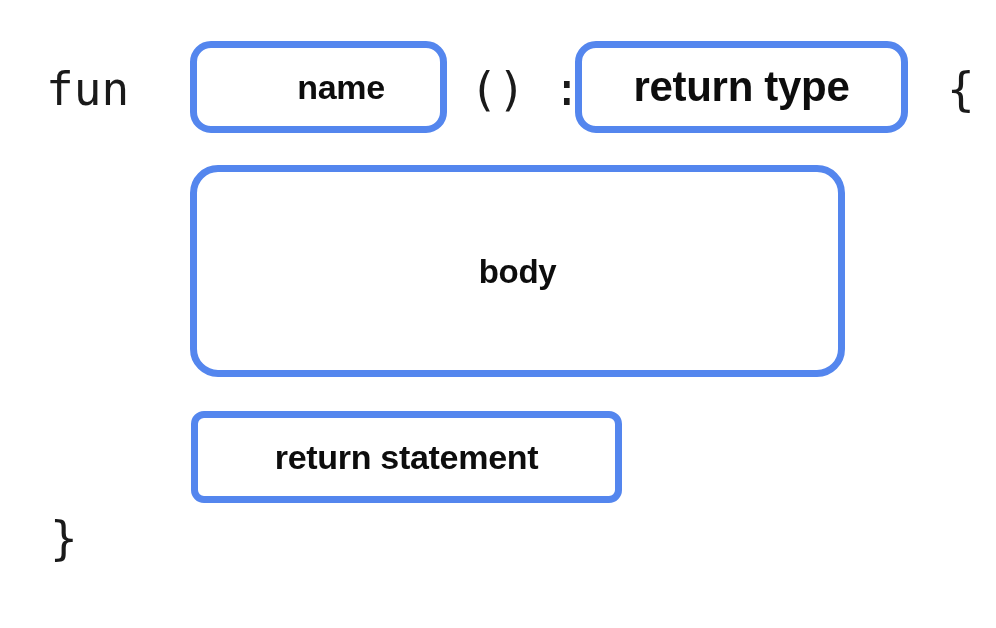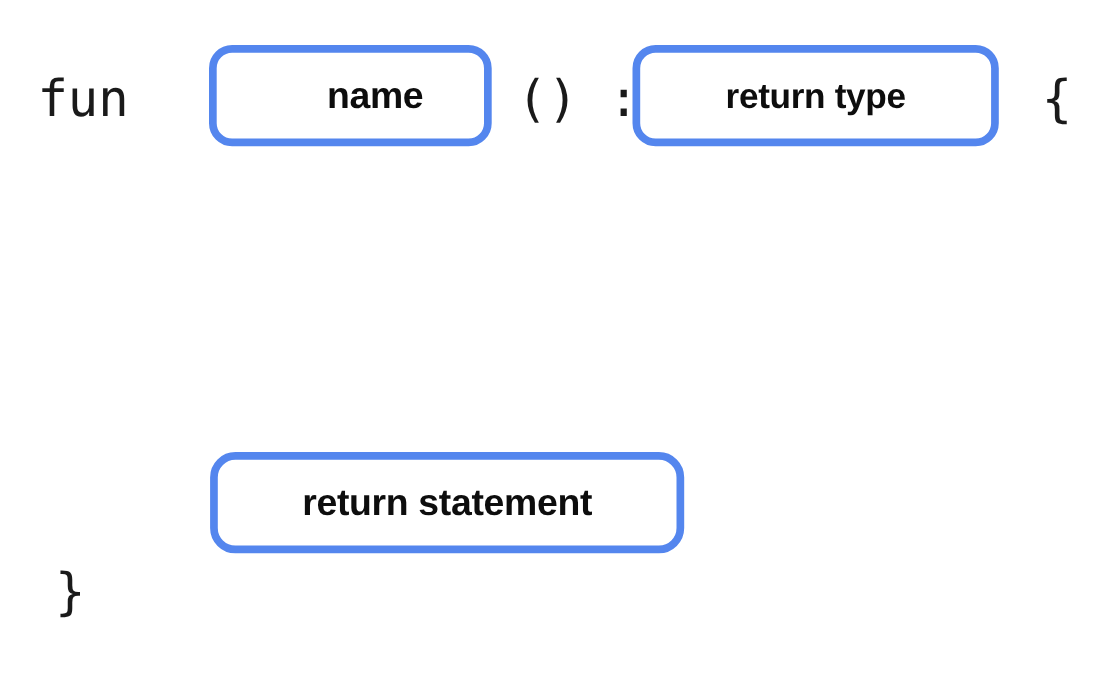--- a/index.html
+++ b/index.html
@@ -37,51 +37,51 @@
   .slot-label {
     font-family: "Liberation Sans", sans-serif;
     font-weight: 700;
     color: #0d0d0d;
     letter-spacing: -0.3px;
     line-height: 1;
     white-space: nowrap;
   }
 
   
-  #kw-fun   { left: 34px;  top: 66px; }
+  #kw-fun   { left: 46px;  top: 66px; }
   #punct-parens-colon { left: 470px; top: 66px; }
   #brace-open  { left: 947px; top: 66px; }
   #brace-close { left: 50px;  top: 515px; }
 
   #slot-name {
     left: 190px; top: 41px;
     width: 257px; height: 92px;
     border-radius: 21px;
     padding-left: 45px;
   }
   #slot-name .slot-label { font-size: 34px; }
 
   #slot-return-type {
     left: 575px; top: 41px;
     width: 333px; height: 92px;
     border-radius: 21px;
   }
-  #slot-return-type .slot-label { font-size: 32px; }
+  #slot-return-type .slot-label { font-size: 42px; }
 
   #slot-body {
     left: 190px; top: 165px;
     width: 655px; height: 212px;
     border-radius: 28px;
   }
   #slot-body .slot-label { font-size: 33px; }
 
   #slot-return-statement {
     left: 191px; top: 411px;
     width: 431px; height: 92px;
-    border-radius: 23px;
+    border-radius: 13px;
   }
   #slot-return-statement .slot-label { font-size: 34px; }
 </style>
 </head>
 <body>
 
 <div id="canvas" style="--accent: #5486ee; background: rgb(255, 255, 255);">
 
   <span class="mono" id="kw-fun">fun</span>
 
@@ -90,20 +90,23 @@
   </div>
 
   <span class="mono" id="punct-parens-colon">() :</span>
 
   <div class="slot" id="slot-return-type" style="border-color: rgb(84, 134, 238);">
     <span class="slot-label" style="color: rgb(13, 13, 13);">return type</span>
   </div>
 
   <span class="mono" id="brace-open">{</span>
 
+  <div class="slot" id="slot-body" style="border-color: rgb(84, 134, 238);">
+    <span class="slot-label" style="color: rgb(13, 13, 13);">body</span>
+  </div>
 
   <div class="slot" id="slot-return-statement" style="border-color: rgb(84, 134, 238);">
     <span class="slot-label" style="color: rgb(13, 13, 13);">return statement</span>
   </div>
 
   <span class="mono" id="brace-close">}</span>
 
 </div>
 
 </body></html>

